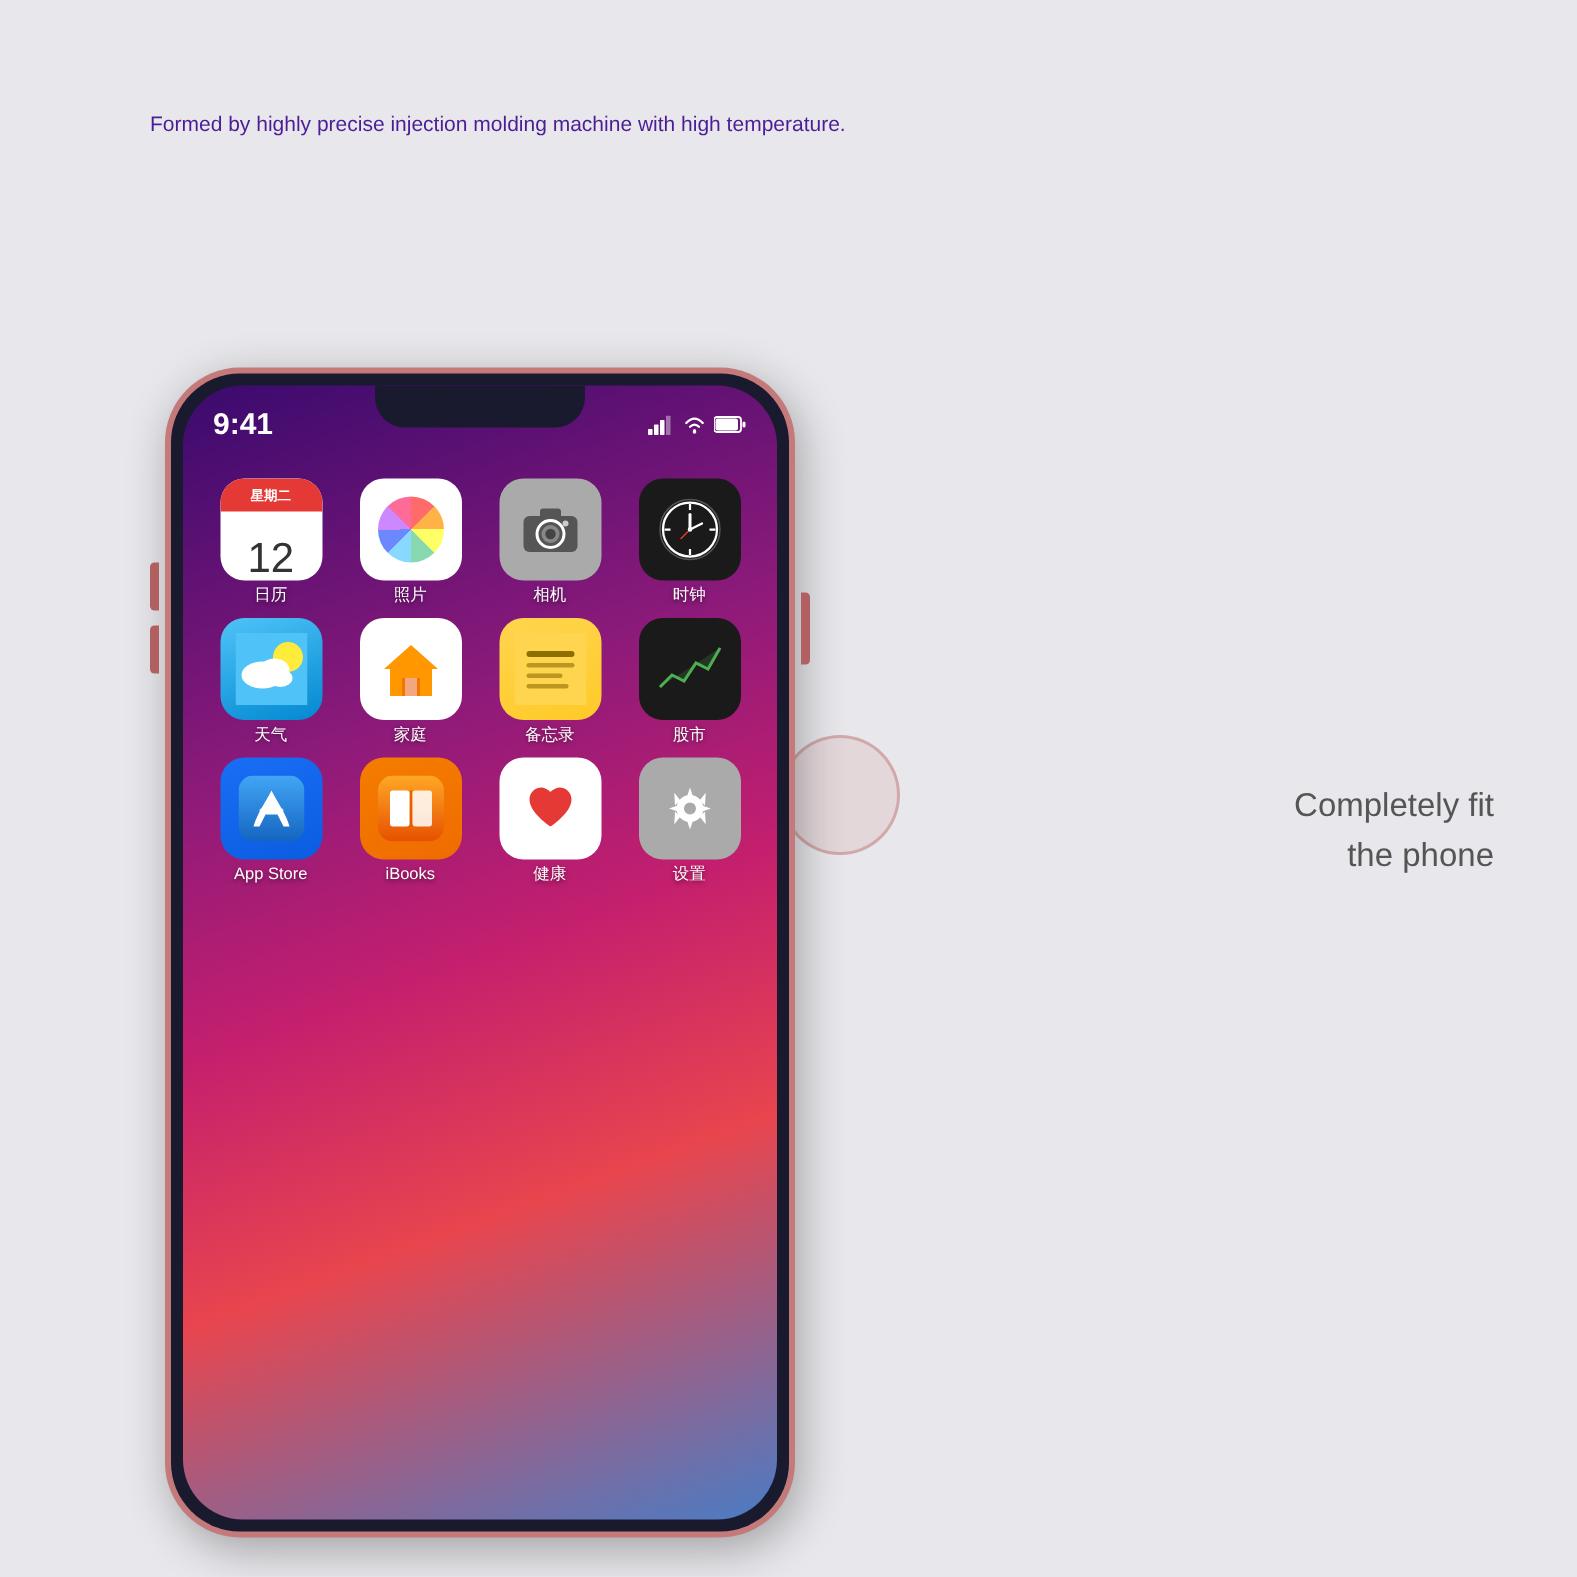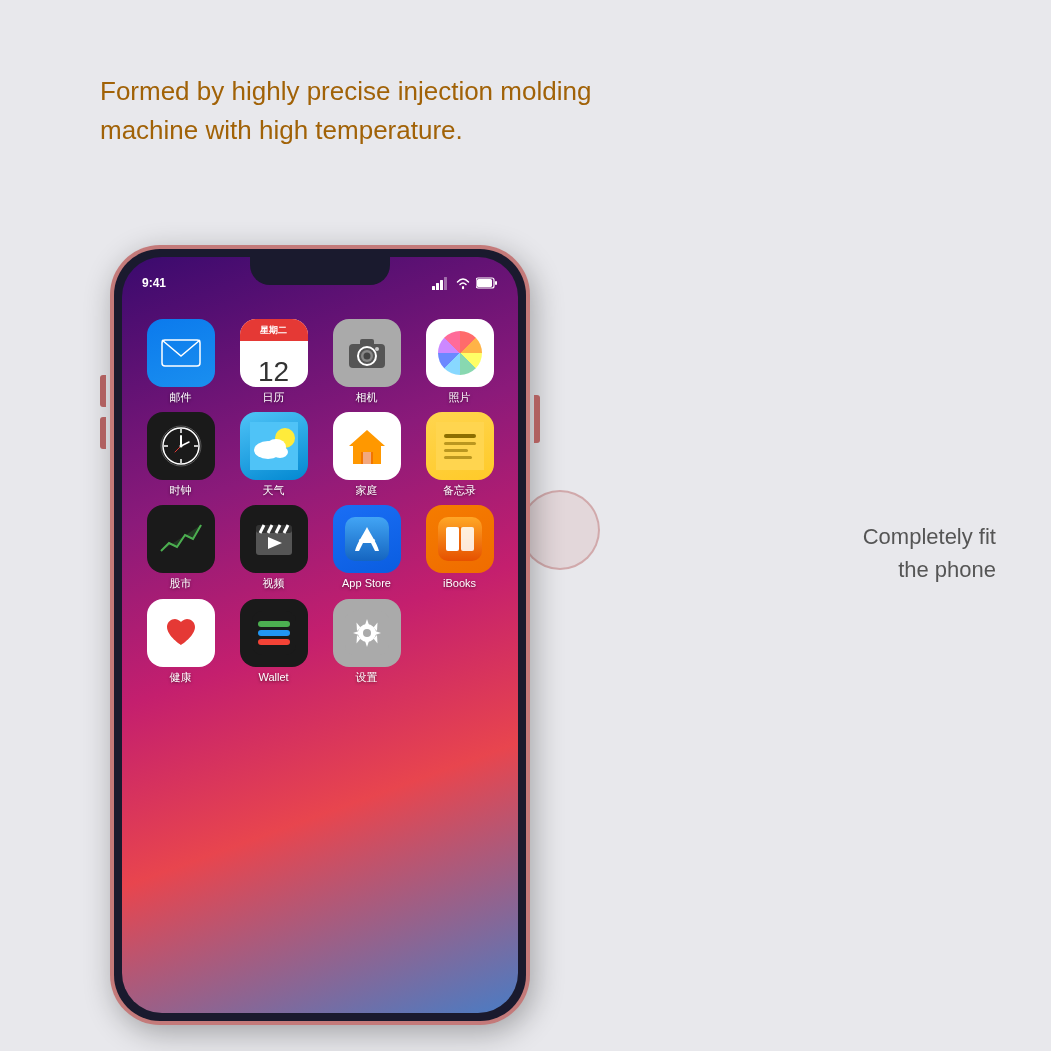--- a/index.html
+++ b/index.html
@@ -17,22 +17,22 @@
       height: 1051px;
       position: relative;
       background: #e8e8ec;
     }
 
     
     .description-text {
       position: absolute;
       top: 72px;
       left: 100px;
-      font-size: 26px;
-      color: #a16207;
+      font-size: 14px;
+      color: #4c1d95;
       font-weight: 400;
       line-height: 1.5;
       max-width: 520px;
     }
 
     
     .fit-text {
       position: absolute;
       top: 520px;
       right: 55px;
@@ -104,21 +104,21 @@
       align-items: center;
       justify-content: space-between;
       padding: 8px 20px 0;
       z-index: 9;
       color: white;
       font-size: 15px;
       font-weight: 600;
     }
 
     .status-time {
-      font-size: 12px;
+      font-size: 20px;
       font-weight: 700;
       color: white;
     }
 
     .status-icons {
       display: flex;
       align-items: center;
       gap: 5px;
     }
 
@@ -317,61 +317,52 @@
             <svg width="22" height="12" viewBox="0 0 22 12">
               <rect x="0" y="1" width="18" height="10" rx="2" stroke="white" stroke-width="1.2" fill="none"></rect>
               <rect x="1" y="2" width="15" height="8" rx="1.5" fill="white"></rect>
               <rect x="19" y="4" width="2" height="4" rx="1" fill="white"></rect>
             </svg>
           </div>
         </div>
 
         <div class="app-grid">
 
-          <div class="app-item">
-            <div class="app-icon icon-mail">
-              <svg width="40" height="28" viewBox="0 0 40 28">
-                <rect x="1" y="1" width="38" height="26" rx="3" fill="none" stroke="white" stroke-width="1.5"></rect>
-                <polyline points="1,1 20,17 39,1" stroke="white" stroke-width="1.5" fill="none"></polyline>
-              </svg>
-            </div>
-            <span class="app-label">邮件</span>
-          </div>
 
           <div class="app-item">
             <div class="app-icon icon-calendar">
               <div class="calendar-inner">
                 <div class="calendar-header">星期二</div>
                 <div class="calendar-number">12</div>
               </div>
             </div>
             <span class="app-label">日历</span>
+          </div>
+
+          <div class="app-item">
+            <div class="app-icon icon-photos">
+              <div class="photos-gradient"></div>
+            </div>
+            <span class="app-label">照片</span>
           </div>
 
           <div class="app-item">
             <div class="app-icon icon-camera">
               <svg width="40" height="34" viewBox="0 0 40 34">
                 <rect x="2" y="8" width="36" height="24" rx="4" fill="#555"></rect>
                 <rect x="13" y="3" width="14" height="7" rx="2" fill="#555"></rect>
                 <circle cx="20" cy="20" r="9" fill="none" stroke="white" stroke-width="2"></circle>
                 <circle cx="20" cy="20" r="6" fill="#888"></circle>
                 <circle cx="20" cy="20" r="3.5" fill="#444"></circle>
                 <circle cx="30" cy="13" r="2" fill="white" opacity="0.7"></circle>
               </svg>
             </div>
             <span class="app-label">相机</span>
           </div>
 
-          <div class="app-item">
-            <div class="app-icon icon-photos">
-              <div class="photos-gradient"></div>
-            </div>
-            <span class="app-label">照片</span>
-          </div>
-
 
           <div class="app-item">
             <div class="app-icon icon-clock">
               <svg width="44" height="44" viewBox="0 0 44 44">
                 <circle cx="22" cy="22" r="20" fill="#1a1a1a" stroke="#555" stroke-width="1"></circle>
                 <circle cx="22" cy="22" r="18" fill="none" stroke="white" stroke-width="1.5"></circle>
 
                 <line x1="22" y1="5" x2="22" y2="9" stroke="white" stroke-width="1.5"></line>
                 <line x1="22" y1="35" x2="22" y2="39" stroke="white" stroke-width="1.5"></line>
                 <line x1="5" y1="22" x2="9" y2="22" stroke="white" stroke-width="1.5"></line>
@@ -431,38 +422,20 @@
               <svg width="48" height="48" viewBox="0 0 48 48">
                 <rect x="0" y="0" width="48" height="48" fill="#1a1a1a"></rect>
                 <polyline points="4,36 12,28 20,32 28,20 36,24 44,10" stroke="#4caf50" stroke-width="2" fill="none"></polyline>
                 <polyline points="4,36 12,28 20,32 28,20 36,24 44,10" stroke="#4caf50" stroke-width="1" fill="rgba(76,175,80,0.2)"></polyline>
               </svg>
             </div>
             <span class="app-label">股市</span>
           </div>
 
 
-          <div class="app-item">
-            <div class="app-icon icon-videos">
-              <svg width="48" height="48" viewBox="0 0 48 48">
-                <rect x="0" y="0" width="48" height="48" fill="#1a1a1a"></rect>
-
-                <rect x="6" y="14" width="36" height="26" rx="3" fill="#555"></rect>
-                <rect x="6" y="10" width="36" height="8" rx="3" fill="#333"></rect>
-
-                <line x1="14" y1="10" x2="10" y2="18" stroke="white" stroke-width="3"></line>
-                <line x1="22" y1="10" x2="18" y2="18" stroke="white" stroke-width="3"></line>
-                <line x1="30" y1="10" x2="26" y2="18" stroke="white" stroke-width="3"></line>
-                <line x1="38" y1="10" x2="34" y2="18" stroke="white" stroke-width="3"></line>
-
-                <polygon points="18,22 18,34 32,28" fill="white"></polygon>
-              </svg>
-            </div>
-            <span class="app-label">视频</span>
-          </div>
 
           <div class="app-item">
             <div class="app-icon icon-appstore">
               <svg width="44" height="44" viewBox="0 0 44 44">
                 <defs>
                   <linearGradient id="asGrad" x1="0" y1="0" x2="0" y2="1">
                     <stop offset="0%" stop-color="#42a5f5"></stop>
                     <stop offset="100%" stop-color="#1565c0"></stop>
                   </linearGradient>
                 </defs>
@@ -500,32 +473,20 @@
             <div class="app-icon icon-health">
               <svg width="44" height="44" viewBox="0 0 44 44">
                 <rect width="44" height="44" rx="10" fill="white"></rect>
 
                 <path d="M22 34 C22 34 8 25 8 16 C8 11 12 8 16 8 C19 8 22 11 22 11 C22 11 25 8 28 8 C32 8 36 11 36 16 C36 25 22 34 22 34Z" fill="#e53935"></path>
               </svg>
             </div>
             <span class="app-label">健康</span>
           </div>
 
-          <div class="app-item">
-            <div class="app-icon icon-wallet">
-              <svg width="44" height="44" viewBox="0 0 44 44">
-                <rect width="44" height="44" rx="10" fill="#1a1a1a"></rect>
-
-                <rect x="6" y="10" width="32" height="6" rx="3" fill="#4caf50"></rect>
-                <rect x="6" y="19" width="32" height="6" rx="3" fill="#2196f3"></rect>
-                <rect x="6" y="28" width="32" height="6" rx="3" fill="#f44336"></rect>
-              </svg>
-            </div>
-            <span class="app-label">Wallet</span>
-          </div>
 
           <div class="app-item">
             <div class="app-icon icon-settings">
               <svg width="44" height="44" viewBox="0 0 44 44">
                 <rect width="44" height="44" rx="10" fill="#aaa"></rect>
 
                 <circle cx="22" cy="22" r="6" fill="white"></circle>
                 <circle cx="22" cy="22" r="3" fill="#aaa"></circle>
                 <path d="M22 8 L24 14 L20 14 Z M22 36 L24 30 L20 30 Z M8 22 L14 24 L14 20 Z M36 22 L30 24 L30 20 Z M11.5 11.5 L15.5 16.5 L12 20 Z M32.5 11.5 L28.5 16.5 L32 20 Z M11.5 32.5 L15.5 27.5 L12 24 Z M32.5 32.5 L28.5 27.5 L32 24 Z" fill="white"></path>
                 <circle cx="22" cy="22" r="7" fill="none" stroke="white" stroke-width="4"></circle>

